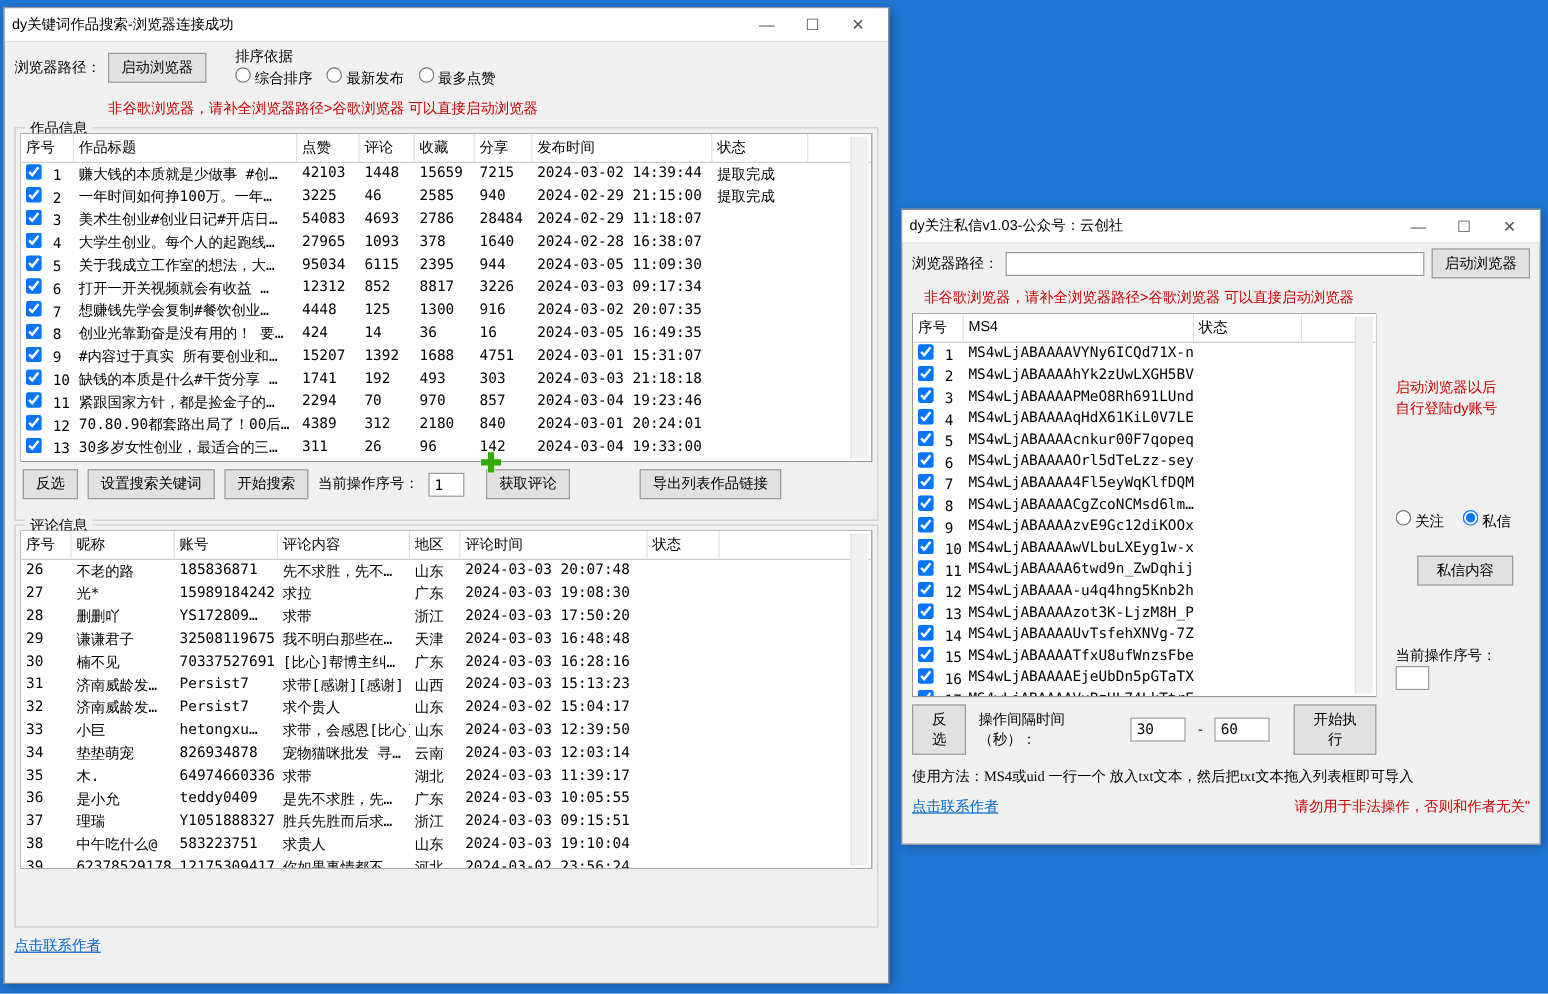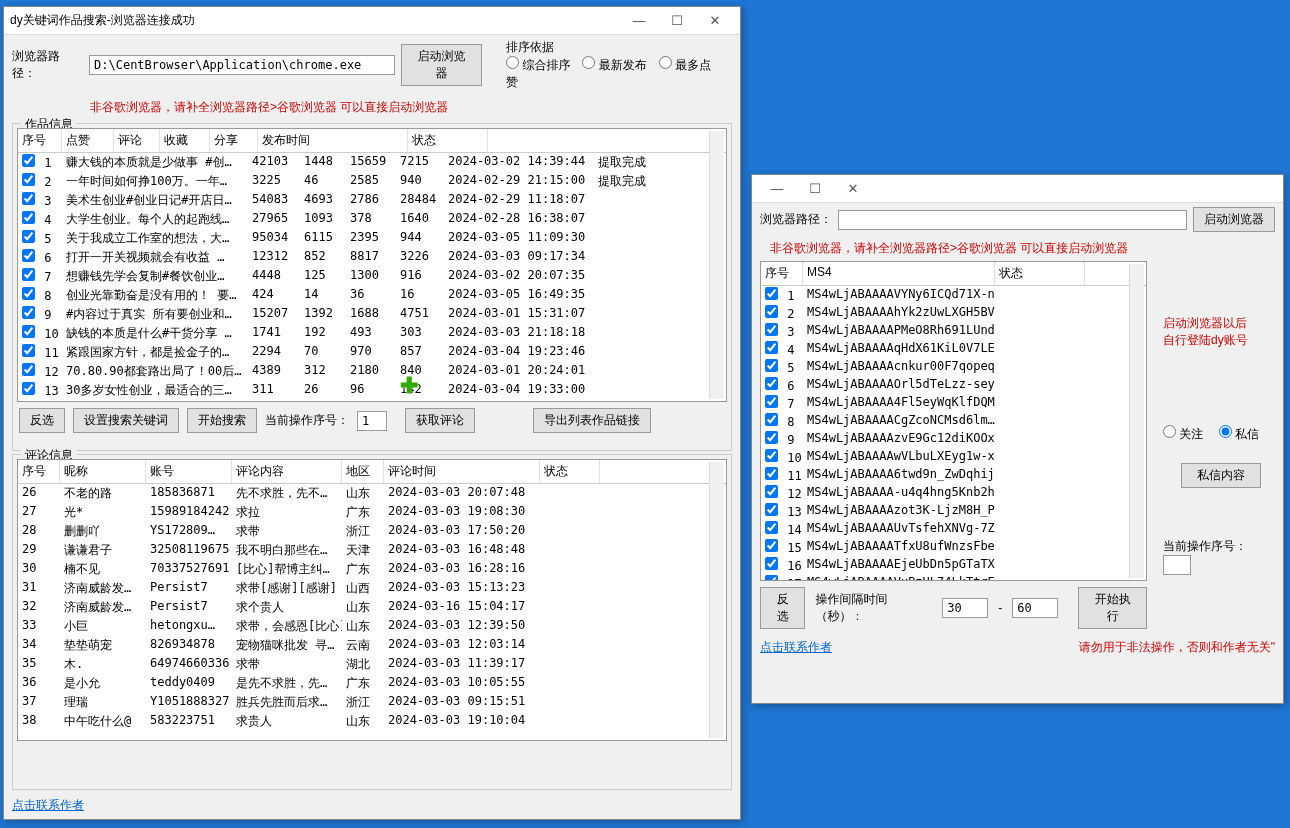--- a/index.html
+++ b/index.html
@@ -36,36 +36,36 @@
 <div class="window win1">
   <div class="titlebar">
     <span class="title">dy关键词作品搜索-浏览器连接成功</span>
     <span class="btn">—</span>
     <span class="btn">☐</span>
     <span class="btn">✕</span>
   </div>
 
   <div class="row">
     <span class="label">浏览器路径：</span>
-    <input class="input" style="width: 310px;" value="D:\CentBrowser\Application\chrome.exe">
     <button class="button">启动浏览器</button>
     <div style="margin-left:18px">
       <div class="label">排序依据</div>
       <div class="radio-row" id="sort-opts"><label><input type="radio" name="s" style=""> 综合排序</label><label><input type="radio" name="s" style=""> 最新发布</label><label><input type="radio" name="s" style=""> 最多点赞</label></div>
     </div>
   </div>
   <div class="row">
       <span class="red" style="margin-left:78px">非谷歌浏览器，请补全浏览器路径&gt;谷歌浏览器 可以直接启动浏览器</span>
     </div>
 
   <div class="groupbox" style="height:328px">
     <div class="grouptitle">作品信息</div>
     <div class="listview" style="height:274px;position:relative">
       <div class="listhead" id="works-head">
           <div style="width:44px">序号</div>
+          <div style="width:186px">作品标题</div>
           <div style="width:52px">点赞</div>
           <div style="width:46px">评论</div>
           <div style="width:50px">收藏</div>
           <div style="width:48px">分享</div>
           <div style="width:150px">发布时间</div>
           <div style="width:80px">状态</div>
         </div>
       <div id="works-body">
           <div class="listrow">
             <div style="width:44px"><input type="checkbox" checked="" style=""> 1</div>
@@ -287,21 +287,21 @@
             <div style="width:42px">山西</div>
             <div style="width:156px">2024-03-03 15:13:23</div>
             <div style="width:60px"></div>
           </div>
           <div class="listrow">
             <div style="width:42px">32</div>
             <div style="width:86px">济南威龄发…</div>
             <div style="width:86px">Persist7</div>
             <div style="width:110px">求个贵人</div>
             <div style="width:42px">山东</div>
-            <div style="width:156px">2024-03-16 15:04:17</div>
+            <div style="width:156px">2024-03-02 15:04:17</div>
             <div style="width:60px"></div>
           </div>
           <div class="listrow">
             <div style="width:42px">33</div>
             <div style="width:86px">小巨</div>
             <div style="width:86px">hetongxu…</div>
             <div style="width:110px">求带，会感恩[比心]</div>
             <div style="width:42px">山东</div>
             <div style="width:156px">2024-03-03 12:39:50</div>
             <div style="width:60px"></div>
@@ -344,33 +344,43 @@
           </div>
           <div class="listrow">
             <div style="width:42px">38</div>
             <div style="width:86px">中午吃什么@</div>
             <div style="width:86px">583223751</div>
             <div style="width:110px">求贵人</div>
             <div style="width:42px">山东</div>
             <div style="width:156px">2024-03-03 19:10:04</div>
             <div style="width:60px"></div>
           </div>
+          <div class="listrow">
+            <div style="width:42px">39</div>
+            <div style="width:86px">62378529178</div>
+            <div style="width:86px">12175309417</div>
+            <div style="width:110px">你如果事情都不…</div>
+            <div style="width:42px">河北</div>
+            <div style="width:156px">2024-03-02 23:56:24</div>
+            <div style="width:60px"></div>
+          </div>
         </div>
       <div class="scrollbar-v"></div>
     </div>
   </div>
 
   <div class="row">
       <span class="link">点击联系作者</span>
     </div>
   <div class="cursor-plus">✚</div>
 </div>
 
 <div class="window win2">
   <div class="titlebar">
+    <span class="title">dy关注私信v1.03-公众号：云创社</span>
     <span class="btn">—</span>
     <span class="btn">☐</span>
     <span class="btn">✕</span>
   </div>
 
   <div class="row">
     <span class="label">浏览器路径：</span>
     <input class="input" style="flex: 1 1 0%;">
     <button class="button">启动浏览器</button>
   </div>
@@ -492,17 +502,20 @@
         <label><input type="radio" name="m" checked="" style=""> <span>私信</span></label>
       </div>
       <button class="button" style="margin-top:20px;width:80px;margin-left:18px">私信内容</button>
       <div style="margin-top:50px">
         <span class="label">当前操作序号：</span>
         <input class="input" style="width: 28px;">
       </div>
     </div>
   </div>
 
+  <div class="row">
+      <span class="label" style="font-family:SimSun">使用方法：MS4或uid 一行一个 放入txt文本，然后把txt文本拖入列表框即可导入</span>
+    </div>
   <div class="row" style="justify-content:space-between">
     <span class="link">点击联系作者</span>
     <span class="red">请勿用于非法操作，否则和作者无关"</span>
   </div>
 </div>
 
 </body></html>

